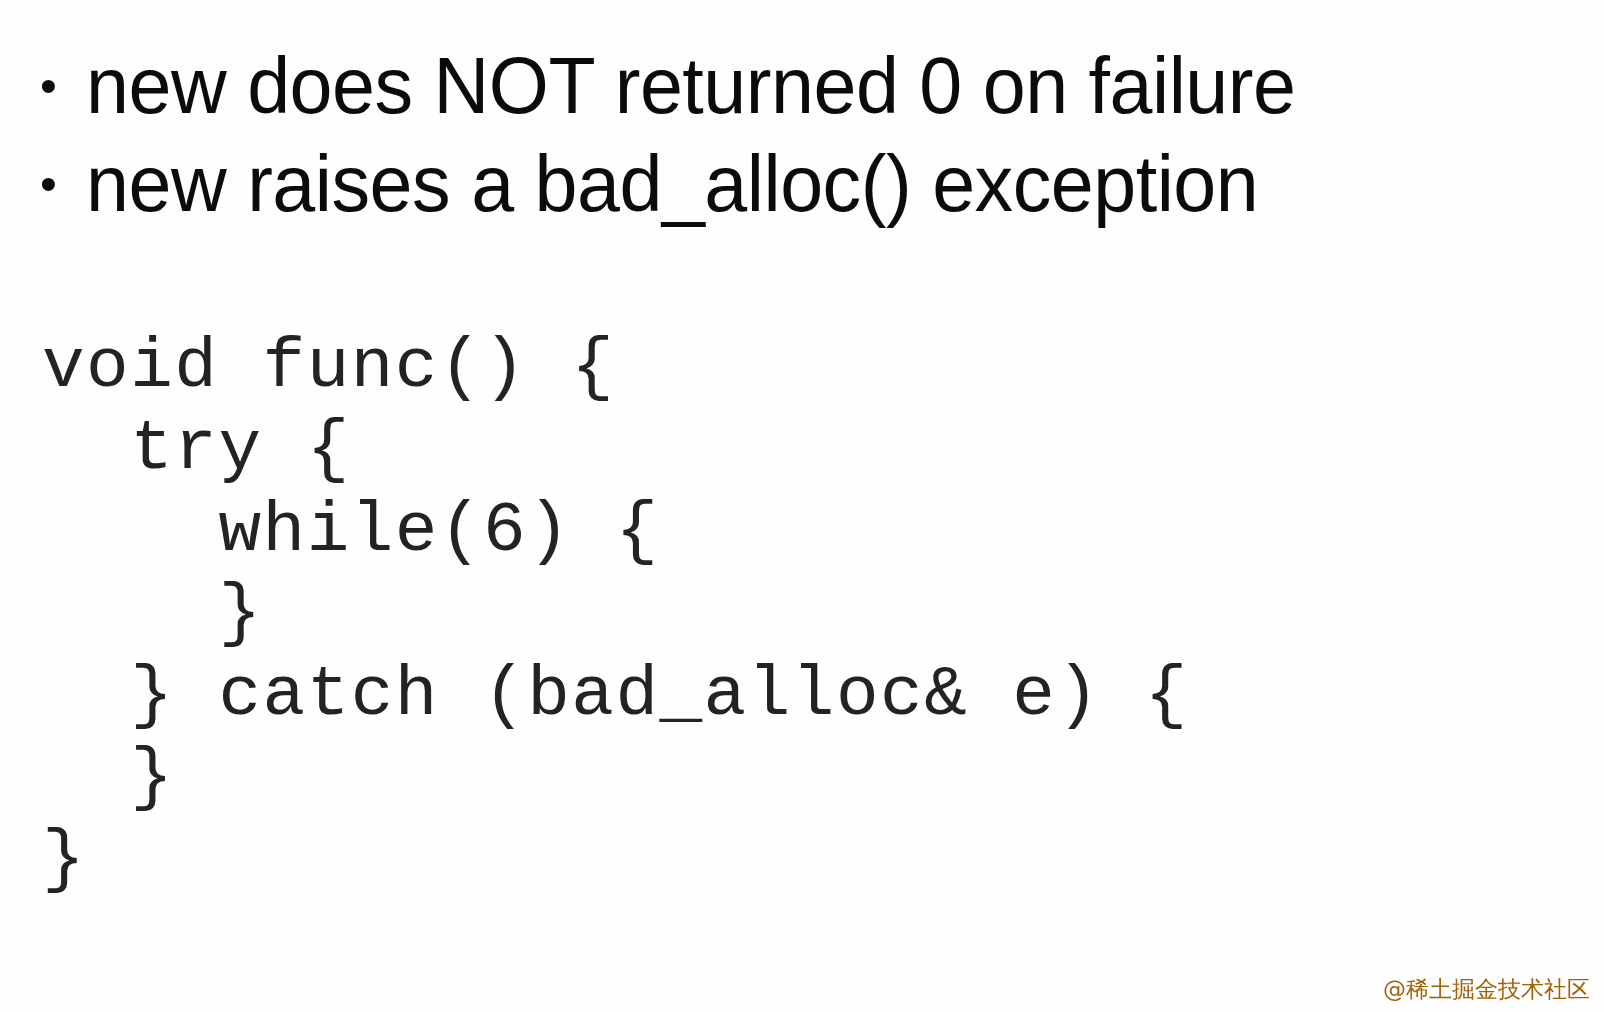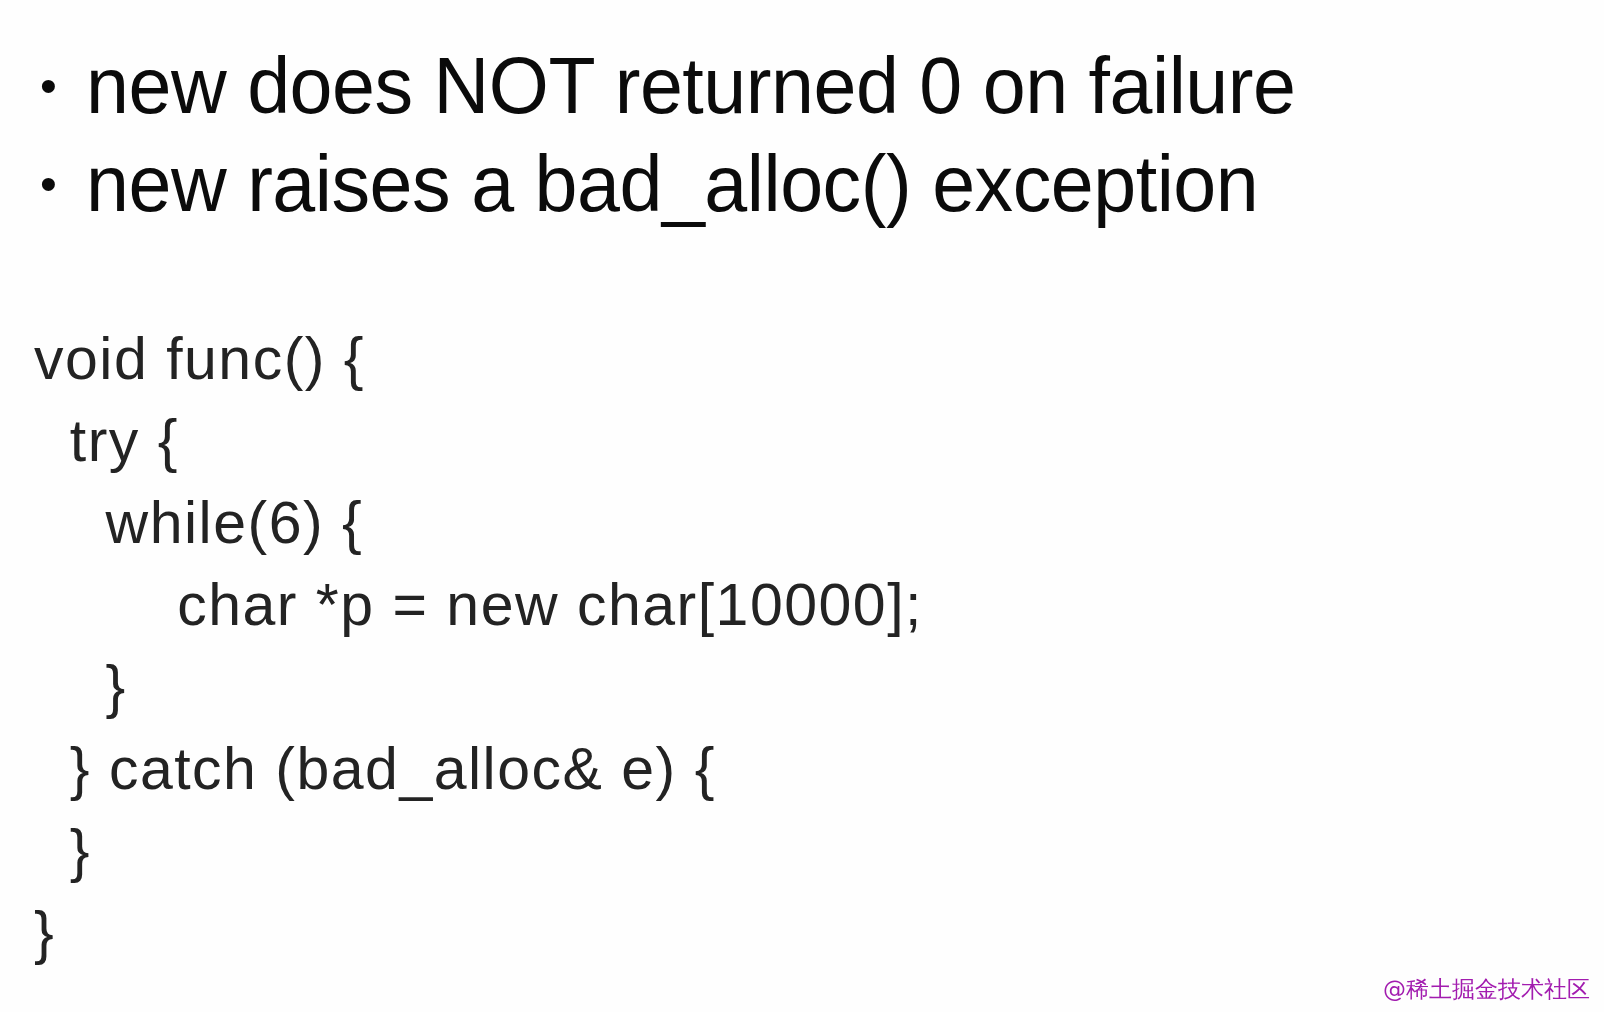--- a/index.html
+++ b/index.html
@@ -58,43 +58,43 @@
     transform: scaleX(0.965);
     transform-origin: left center;
   }
 
   
   .code-block {
     position: absolute;
     left: 34px;
     top: 318px;
     width: 1545px;
-    margin: 0;
+    margin: 8px;
     padding: 0;
-    font-family: Liberation Sans, sans-serif;
-    font-size: 59px;
+    font-family: Liberation Mono, monospace;
+    font-size: 71px;
     line-height: 82px;
     color: #232323;
     white-space: pre;
     letter-spacing: 1.5px;
   }
   .code-line {
     height: 82px;
     white-space: pre;
   }
 
   
   .watermark {
     position: absolute;
     right: 14px;
     bottom: 8px;
     font-family: "DejaVu Sans", sans-serif;
     font-size: 23px;
     line-height: 30px;
-    color: #a21caf;
+    color: #a16207;
     white-space: nowrap;
     user-select: none;
     text-align: right;
   }
 </style>
 </head>
 <body>
 
 <div id="slide">
 
@@ -102,17 +102,17 @@
     <li class="bullet-item">
       <span class="bullet-marker">•</span>
       <span class="bullet-text">new does NOT returned 0 on failure</span>
     </li>
     <li class="bullet-item">
       <span class="bullet-marker">•</span>
       <span class="bullet-text">new raises a bad_alloc() exception</span>
     </li>
   </ul>
 
-  <pre class="code-block"><div class="code-line">void func() {</div><div class="code-line">  try {</div><div class="code-line">    while(6) {</div><div class="code-line">        char *p = new char[10000];</div><div class="code-line">    }</div><div class="code-line">  } catch (bad_alloc&amp; e) {</div><div class="code-line">  }</div><div class="code-line">}</div></pre>
+  <pre class="code-block"><div class="code-line">void func() {</div><div class="code-line">  try {</div><div class="code-line">    while(6) {</div><div class="code-line">    }</div><div class="code-line">  } catch (bad_alloc&amp; e) {</div><div class="code-line">  }</div><div class="code-line">}</div></pre>
 
   <div class="watermark">@稀土掘金技术社区</div>
 
 </div>
 
 </body></html>

